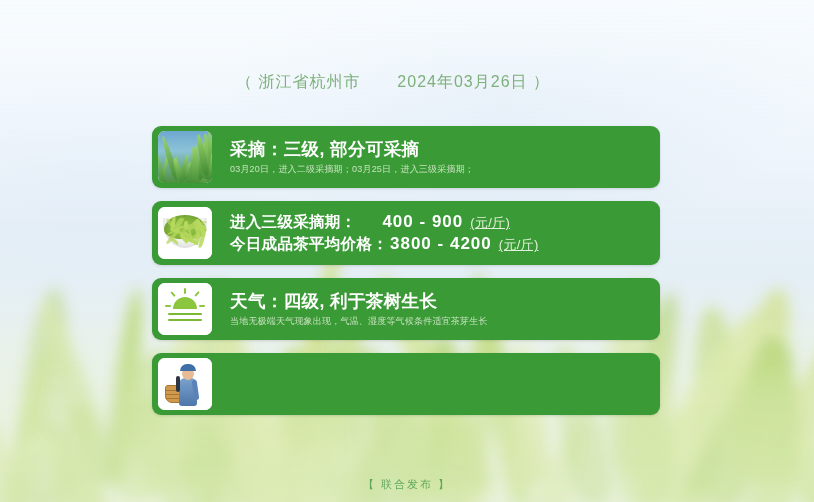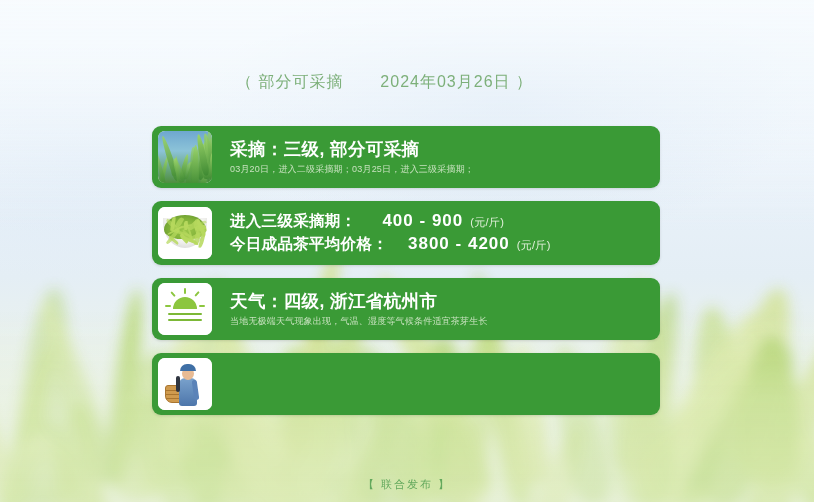--- a/index.html
+++ b/index.html
@@ -115,23 +115,23 @@
   }
   .card-desc{
     color:#cfe6c6;font-size:9px;letter-spacing:.2px;margin-top:3px;
     white-space:nowrap;opacity:.95;
   }
   .price-row{
     color:#ffffff;font-size:15.5px;font-weight:bold;letter-spacing:.3px;
     line-height:21px;white-space:nowrap;display:flex;align-items:baseline;
   }
   .price-label{}
-  .price-val{margin-left:20px;font-size:17px;letter-spacing:1px;}
+  .price-val{margin-left:2px;font-size:17px;letter-spacing:1px;}
   .price-val.indent{margin-left:26px;}
-  .price-unit{font-size:11px;font-weight:normal;margin-left:7px;color:#e3f1dc;}
+  .price-unit{font-size:13px;font-weight:normal;margin-left:7px;color:#e3f1dc;text-decoration:underline;}
 
   
   .thumb-shoots{position:absolute;inset:0;background:linear-gradient(180deg,#6ea7cf 0%,#8cc3d8 38%,#4e8f3e 100%);}
   .thumb-shoots .s{
     position:absolute;bottom:-3px;border-radius:50% 50% 45% 45%/80% 80% 20% 20%;
     background:linear-gradient(180deg,#9bd46a,#3f8a33);
   }
   
   .thumb-bowl{position:absolute;inset:0;background:#ffffff;}
   .thumb-bowl .bowl{
@@ -248,21 +248,21 @@
       <div class="leaf" style="width: 44.8536px; height: 173.81px; left: 438.202px; bottom: -6.77074px; background: linear-gradient(rgb(184, 217, 110), rgb(207, 224, 138)); transform: rotate(6.95379deg); opacity: 0.65;"></div>
       <div class="leaf" style="width: 31.9603px; height: 182.934px; left: 155.903px; bottom: 38.1666px; background: linear-gradient(rgb(219, 233, 162), rgb(219, 233, 162)); transform: rotate(8.8647deg); opacity: 0.5;"></div>
       <div class="leaf" style="width: 37.6284px; height: 191.474px; left: 616.091px; bottom: 21.3351px; background: linear-gradient(rgb(170, 207, 99), rgb(207, 224, 138)); transform: rotate(11.1649deg); opacity: 0.58;"></div>
     </div>
   <div class="bg-bottomfade"></div>
   <div class="bg-topveil"></div>
 
   <div class="header">
     <div class="t-sub">
       <span>（</span>
-      <span>部分可采摘</span>
+      <span>浙江省杭州市</span>
       <span class="gap"></span>
       <span>2024年03月26日</span>
       <span>）</span>
     </div>
   </div>
 
   <div class="cards">
 
     <div class="card">
       <div class="thumb">
@@ -351,21 +351,21 @@
           <div class="ray" style="left:26px;top:5px;width:2.4px;height:6px;"></div>
           <div class="ray" style="left:14px;top:8px;width:2.4px;height:6px;transform:rotate(-42deg);"></div>
           <div class="ray" style="left:38px;top:8px;width:2.4px;height:6px;transform:rotate(42deg);"></div>
           <div class="ray" style="left:7px;top:22px;width:6px;height:2.4px;"></div>
           <div class="ray" style="left:41px;top:22px;width:6px;height:2.4px;"></div>
           <div class="line" style="top:30px;width:34px;"></div>
           <div class="line" style="top:36px;width:34px;"></div>
         </div>
       </div>
       <div class="card-body">
-        <div class="card-title">天气：四级, 浙江省杭州市</div>
+        <div class="card-title">天气：四级, 利于茶树生长</div>
         <div class="card-desc">当地无极端天气现象出现，气温、湿度等气候条件适宜茶芽生长</div>
       </div>
     </div>
 
     <div class="card">
       <div class="thumb">
         <div class="thumb-picker">
           <div class="basket">
               <i style="top:4px"></i>
               <i style="top:8px"></i>

